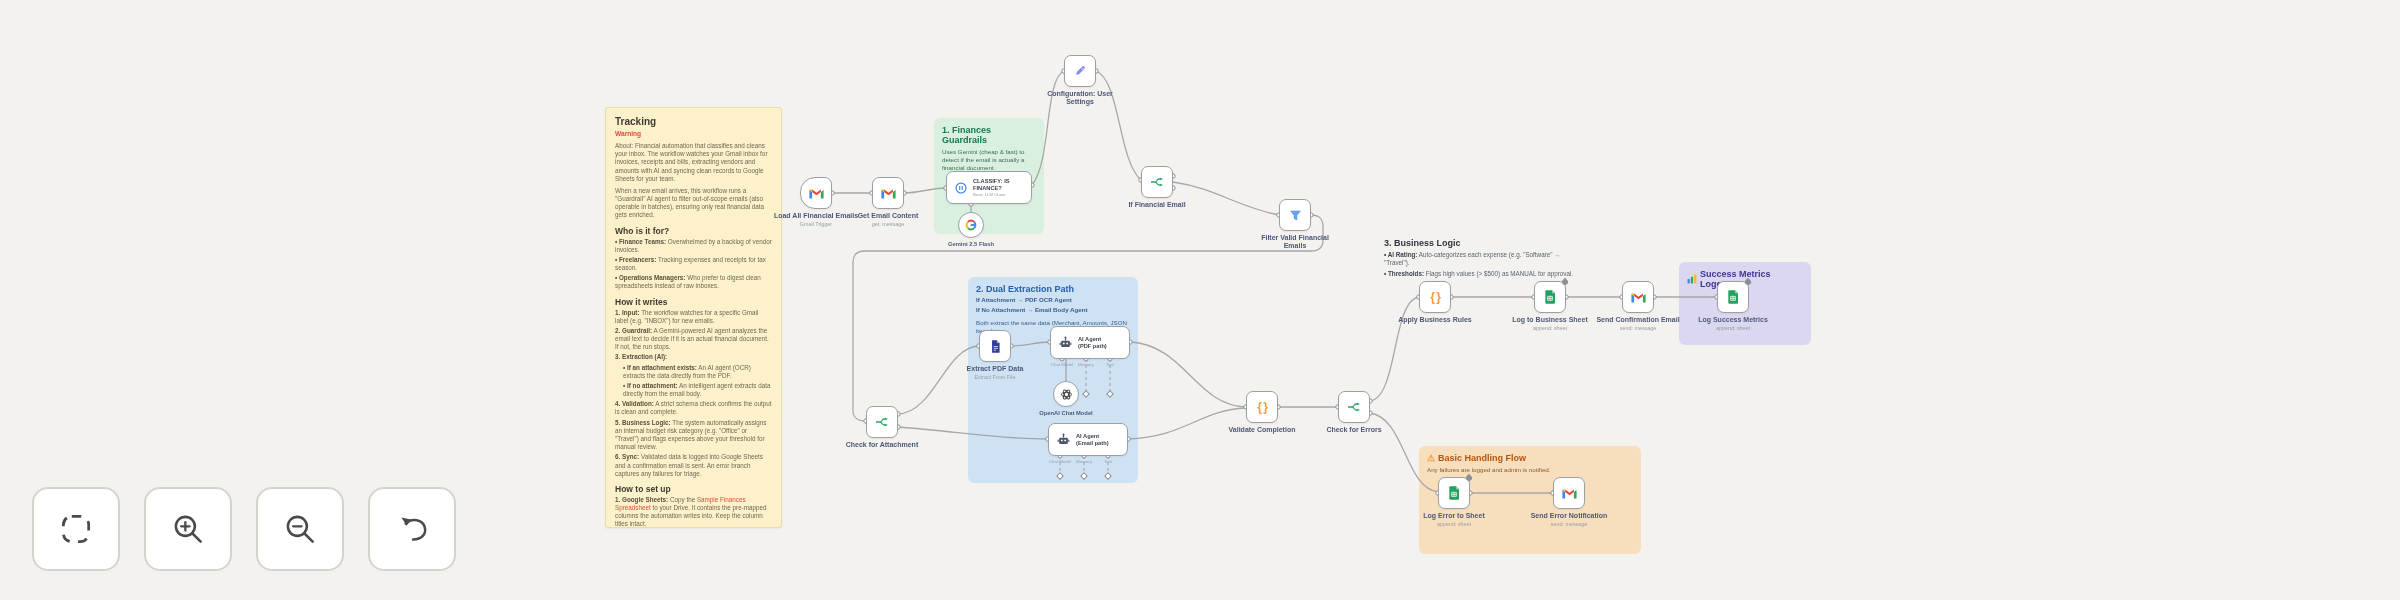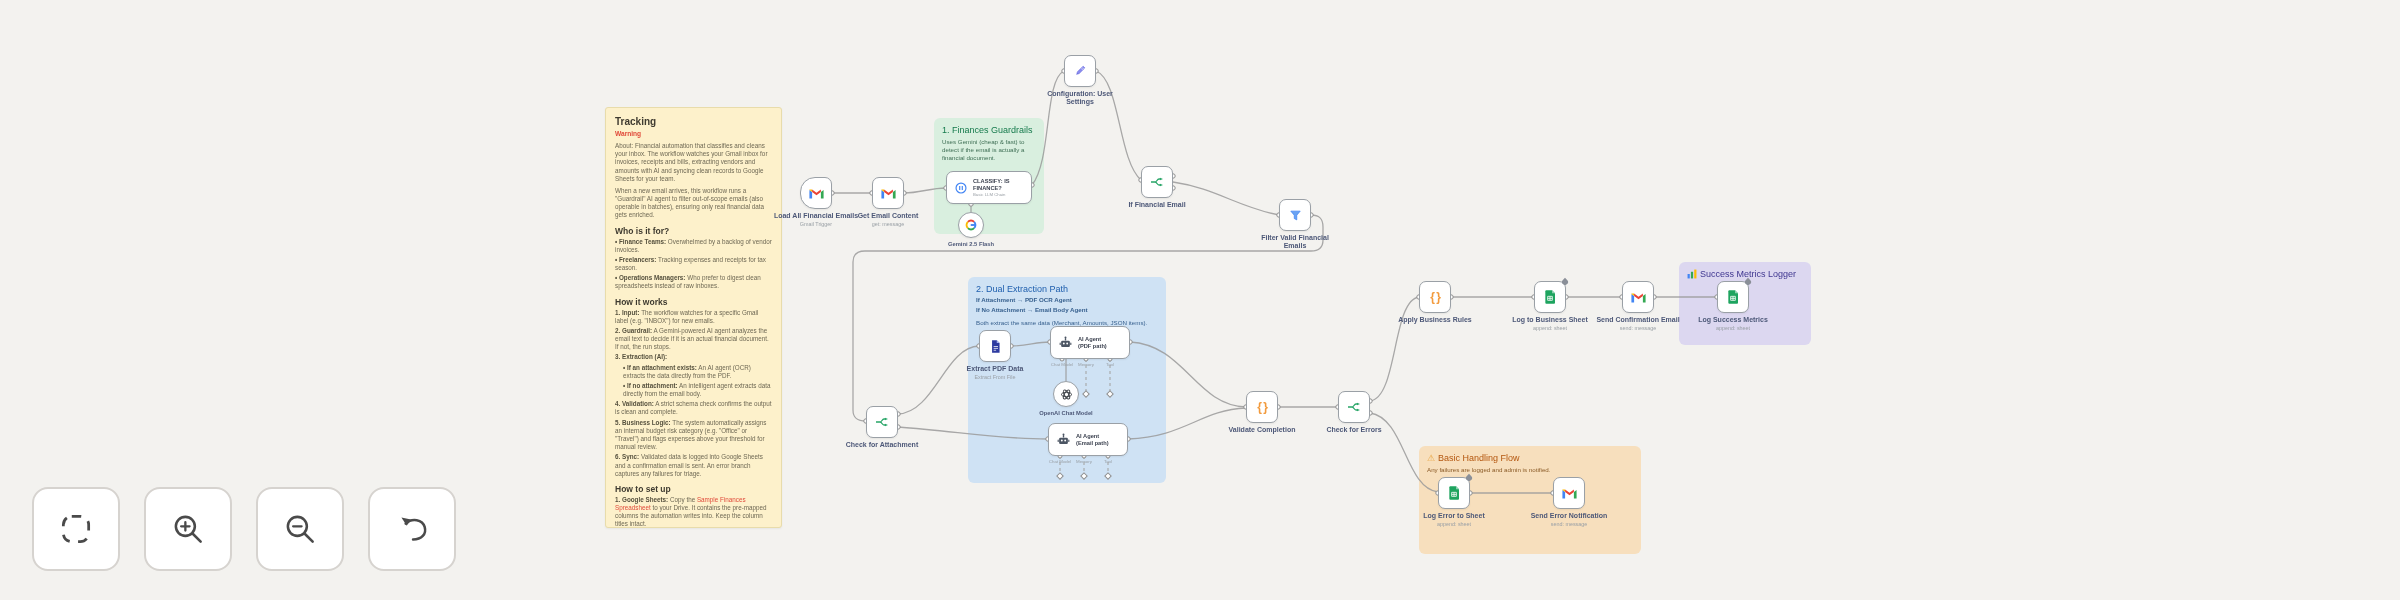--- a/index.html
+++ b/index.html
@@ -16,24 +16,24 @@
   .s-warn{color:#e04a3a;font-size:6.6px;font-weight:bold;margin:0 0 5px;}
   .sticky p{font-size:6.3px;line-height:1.3;color:#6e6854;margin:0 0 4px;}
   .li{font-size:6.3px;line-height:1.3;color:#6e6854;margin:0 0 2px;}
   .li .b{font-weight:bold;color:#55503d;}
   .li.sub{margin-left:8px;}
   .red{color:#e04a3a;}
 
   
   .group{position:absolute;border-radius:6px;padding:7px 8px;box-sizing:border-box;z-index:1;}
   .g-finance{left:934px;top:118px;width:110px;height:116px;background:#d9efdf;}
-  .g-dual{left:968px;top:277px;width:198px;height:206px;background:#cfe2f4;}
+  .g-dual{left:968px;top:277px;width:170px;height:206px;background:#cfe2f4;}
   .g-success{left:1679px;top:262px;width:132px;height:83px;background:#dcd7f0;}
   .g-error{left:1419px;top:446px;width:222px;height:108px;background:#f7dfbd;}
-  .g-title{font-size:9px;font-weight:normal;display:flex;align-items:center;gap:3px;}
+  .g-title{font-size:9px;font-weight:bold;display:flex;align-items:center;gap:3px;}
   .g-finance .g-title{color:#157a4c;}
   .g-dual .g-title{color:#1f5fae;}
   .g-success .g-title{color:#3f3690;}
   .g-error .g-title{color:#b4560e;}
   .g-desc{font-size:6.2px;line-height:1.3;margin-top:3px;}
   .g-finance .g-desc{color:#3e6e54;}
   .g-dual .g-desc{color:#38618f;margin-top:2px;}
   .g-dual .g-desc.spaced{margin-top:5px;}
   .g-error .g-desc{color:#8a5a26;}
   .semi{font-weight:bold;}
@@ -78,21 +78,21 @@
 
   <div class="sticky">
     <h1>Tracking</h1>
     <div class="s-warn">Warning</div>
     <p>About: Financial automation that classifies and cleans your inbox. The workflow watches your Gmail inbox for invoices, receipts and bills, extracting vendors and amounts with AI and syncing clean records to Google Sheets for your team.</p>
     <p>When a new email arrives, this workflow runs a "Guardrail" AI agent to filter out-of-scope emails (also operable in batches), ensuring only real financial data gets enriched.</p>
     <h2>Who is it for?</h2>
     <div class="li"><span class="b">• Finance Teams:</span> <span>Overwhelmed by a backlog of vendor invoices.</span></div>
     <div class="li"><span class="b">• Freelancers:</span> <span>Tracking expenses and receipts for tax season.</span></div>
     <div class="li"><span class="b">• Operations Managers:</span> <span>Who prefer to digest clean spreadsheets instead of raw inboxes.</span></div>
-    <h2>How it works</h2>
+    <h2>How it writes</h2>
     <div class="li"><span class="b">1. Input:</span> <span>The workflow watches for a specific Gmail label (e.g. "INBOX") for new emails.</span></div>
     <div class="li"><span class="b">2. Guardrail:</span> <span>A Gemini-powered AI agent analyzes the email text to decide if it is an actual financial document. If not, the run stops.</span></div>
     <div class="li"><span class="b">3. Extraction (AI):</span> <span></span></div>
     <div class="li sub"><span class="b">• If an attachment exists:</span> <span>An AI agent (OCR) extracts the data directly from the PDF.</span></div>
     <div class="li sub"><span class="b">• If no attachment:</span> <span>An intelligent agent extracts data directly from the email body.</span></div>
     <div class="li"><span class="b">4. Validation:</span> <span>A strict schema check confirms the output is clean and complete.</span></div>
     <div class="li"><span class="b">5. Business Logic:</span> <span>The system automatically assigns an internal budget risk category (e.g. "Office" or "Travel") and flags expenses above your threshold for manual review.</span></div>
     <div class="li"><span class="b">6. Sync:</span> <span>Validated data is logged into Google Sheets and a confirmation email is sent. An error branch captures any failures for triage.</span></div>
     <h2>How to set up</h2>
     <div class="li"><span class="b">1. Google Sheets:</span> <span>Copy the</span> <span class="red">Sample Finances Spreadsheet</span> <span>to your Drive. It contains the pre-mapped columns the automation writes into. Keep the column titles intact.</span></div>
@@ -123,20 +123,25 @@
   </div>
 
   <div class="group g-error">
     <div class="g-title">
       <span style="color:#e8a33d;font-size:9px;">⚠</span>
       <span>Basic Handling Flow</span>
     </div>
     <div class="g-desc">Any failures are logged and admin is notified.</div>
   </div>
 
+  <div class="bl-note">
+    <div class="g-title">3. Business Logic</div>
+    <div class="li"><span class="b">• AI Rating:</span> <span>Auto-categorizes each expense (e.g. "Software" → "Travel").</span></div>
+    <div class="li"><span class="b">• Thresholds:</span> <span>Flags high values (&gt; $500) as MANUAL for approval.</span></div>
+  </div>
 
   <svg class="conn" width="2400" height="600">
     <g stroke="#9b9b9b" stroke-width="1.3" fill="none" opacity="0.85">
       <path d="M832,193 L872,193"></path>
       <path d="M904,193 C920,193 930,188 946,188"></path>
       <path d="M1032,185 C1052,160 1044,80 1064,71"></path>
       <path d="M1096,71 C1120,80 1118,160 1141,180"></path>
       <path d="M1173,182 C1215,188 1240,208 1279,215"></path>
       <path d="M1311,215 C1320,215 1323,219 1323,227 L1323,240 C1323,248 1319,251 1311,251 L865,251 C857,251 853,254 853,262 L853,410 C853,418 857,421 866,421"></path>
       <path d="M898,414 C935,412 945,347 979,346"></path>

